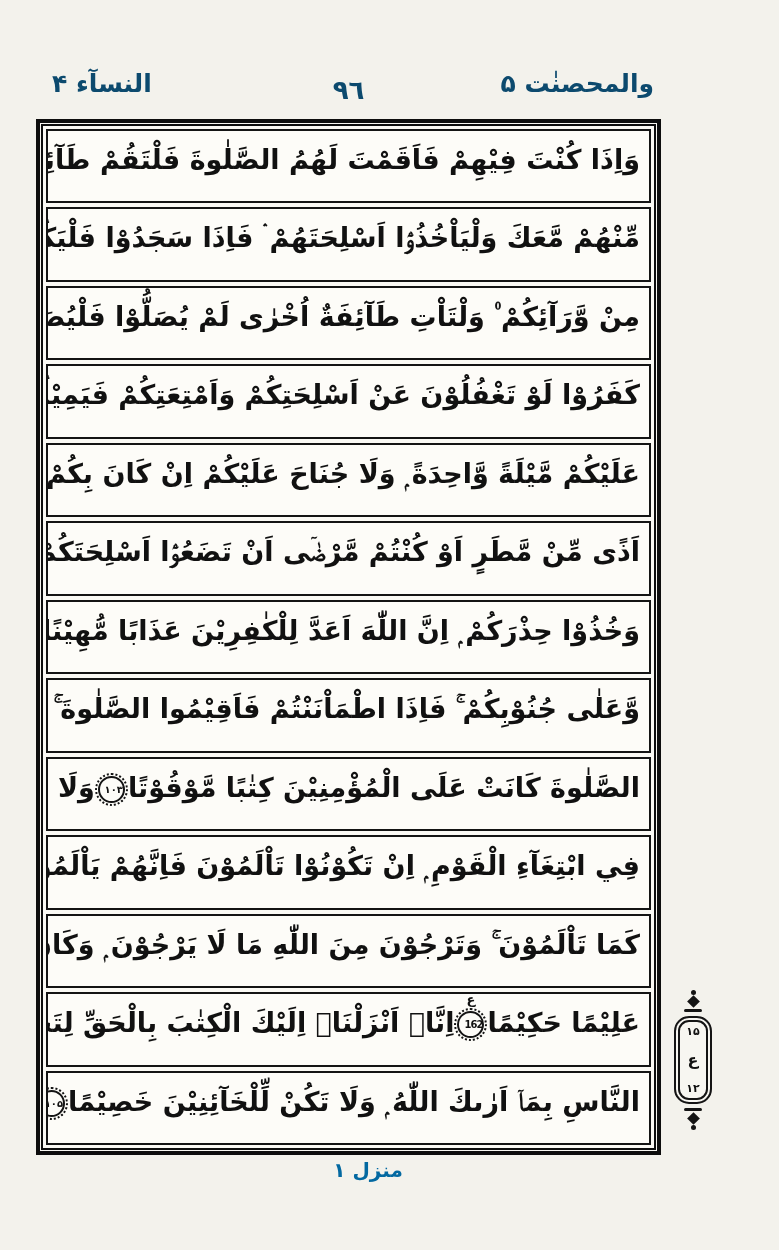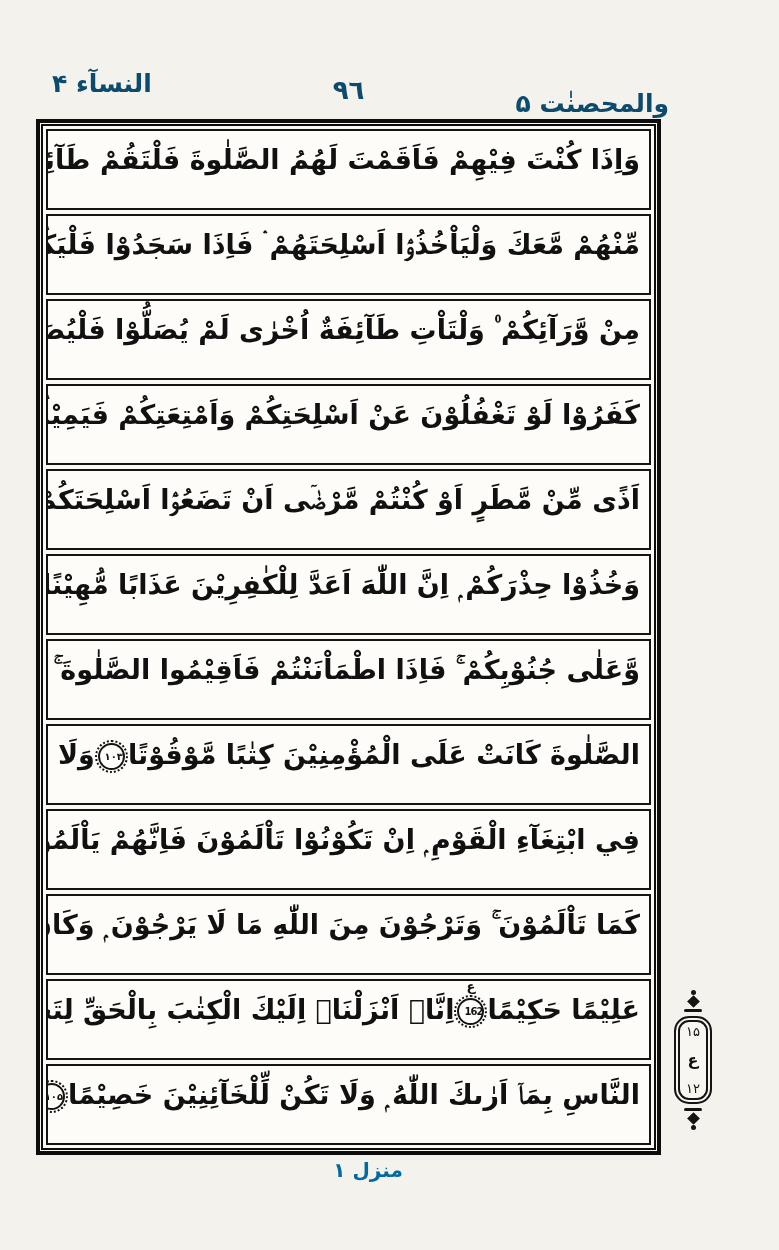--- a/index.html
+++ b/index.html
@@ -11,21 +11,21 @@
   }
   .page{position:absolute;inset:0;}
   
   .hdr{
     position:absolute;top:62px;height:44px;
     font-size:25px;font-weight:bold;line-height:44px;
     white-space:nowrap;color:#0c4a6e;
   }
   .hdr-left{left:52px;}
   .hdr-center{left:36px;width:625px;text-align:center;top:68px;font-size:26px;}
-  .hdr-right{right:110px;margin-top:20px;}
+  .hdr-right{right:125px;}
   
   .frame{
     position:absolute;left:36px;top:119px;width:625px;height:1036px;
     border:4px solid #0d0d0d;background:#f7f6f1;box-sizing:border-box;
   }
   .frame-inner{
     position:absolute;inset:1px;border:2px solid #0d0d0d;
     display:flex;flex-direction:column;padding:1px 2px;box-sizing:border-box;
     background:#faf9f4;
   }
@@ -64,21 +64,21 @@
   .fin-star{width:9px;height:9px;background:#141414;transform:rotate(45deg);margin:1px auto;}
   .fin-dot{width:5px;height:5px;background:#141414;border-radius:50%;margin:1px auto;}
   .fin-bar{width:18px;height:3px;background:#141414;margin:2px auto;border-radius:2px;}
   .cartouche{
     width:38px;height:88px;margin:2px auto;
     border:2px solid #141414;border-radius:15px;background:#f7f6f1;
     box-shadow: inset 0 0 0 2px #f7f6f1, inset 0 0 0 4px #141414;
     display:flex;flex-direction:column;align-items:center;justify-content:space-between;
     padding:8px 0;box-sizing:border-box;
   }
-  .r-num{font-size:13px;font-weight:normal;line-height:11px;}
+  .r-num{font-size:11px;font-weight:bold;line-height:11px;}
   .r-ain{font-size:16px;font-weight:bold;line-height:16px;}
   
   .footer{
     position:absolute;top:1158px;left:326px;width:84px;
     font-size:20px;font-weight:bold;text-align:center;color:#0369a1;
   }
 </style>
 </head>
 <body>
 
@@ -87,20 +87,21 @@
   <div class="hdr hdr-left">النسآء ۴</div>
   <div class="hdr hdr-center">٩٦</div>
   <div class="hdr hdr-right">والمحصنٰت ۵</div>
 
   <div class="frame">
     <div class="frame-inner">
         <div class="line"><span class="seg">وَاِذَا كُنْتَ فِيْهِمْ فَاَقَمْتَ لَهُمُ الصَّلٰوةَ فَلْتَقُمْ طَآئِفَةٌ</span></div>
         <div class="line"><span class="seg">مِّنْهُمْ مَّعَكَ وَلْيَاْخُذُوْۤا اَسْلِحَتَهُمْ ۛ فَاِذَا سَجَدُوْا فَلْيَكُوْنُوْا</span></div>
         <div class="line"><span class="seg">مِنْ وَّرَآئِكُمْ ۠ وَلْتَاْتِ طَآئِفَةٌ اُخْرٰى لَمْ يُصَلُّوْا فَلْيُصَلُّوْا</span></div>
         <div class="line"><span class="seg">كَفَرُوْا لَوْ تَغْفُلُوْنَ عَنْ اَسْلِحَتِكُمْ وَاَمْتِعَتِكُمْ فَيَمِيْلُوْنَ</span></div>
+        <div class="line"><span class="seg">عَلَيْكُمْ مَّيْلَةً وَّاحِدَةً ۭ وَلَا جُنَاحَ عَلَيْكُمْ اِنْ كَانَ بِكُمْ</span></div>
         <div class="line"><span class="seg">اَذًى مِّنْ مَّطَرٍ اَوْ كُنْتُمْ مَّرْضٰۤى اَنْ تَضَعُوْۤا اَسْلِحَتَكُمْ ۚ</span></div>
         <div class="line"><span class="seg">وَخُذُوْا حِذْرَكُمْ ۭ اِنَّ اللّٰهَ اَعَدَّ لِلْكٰفِرِيْنَ عَذَابًا مُّهِيْنًا</span></div>
         <div class="line"><span class="seg">وَّعَلٰى جُنُوْبِكُمْ ۚ فَاِذَا اطْمَاْنَنْتُمْ فَاَقِيْمُوا الصَّلٰوةَ ۚ اِنَّ</span></div>
         <div class="line"><span class="seg">الصَّلٰوةَ كَانَتْ عَلَى الْمُؤْمِنِيْنَ كِتٰبًا مَّوْقُوْتًا</span><span class="medallion"><span class="num">۱۰۳</span></span><span class="seg">وَلَا تَهِنُوْا</span></div>
         <div class="line"><span class="seg">فِي ابْتِغَآءِ الْقَوْمِ ۭ اِنْ تَكُوْنُوْا تَاْلَمُوْنَ فَاِنَّهُمْ يَاْلَمُوْنَ</span></div>
         <div class="line"><span class="seg">كَمَا تَاْلَمُوْنَ ۚ وَتَرْجُوْنَ مِنَ اللّٰهِ مَا لَا يَرْجُوْنَ ۭ وَكَانَ اللّٰهُ</span></div>
         <div class="line"><span class="seg">عَلِيْمًا حَكِيْمًا</span><span class="medallion"><span class="num">162</span><span class="above">ع</span></span><span class="seg">اِنَّاۤ اَنْزَلْنَاۤ اِلَيْكَ الْكِتٰبَ بِالْحَقِّ لِتَحْكُمَ بَيْنَ</span></div>
         <div class="line"><span class="seg">النَّاسِ بِمَاۤ اَرٰىكَ اللّٰهُ ۭ وَلَا تَكُنْ لِّلْخَآئِنِيْنَ خَصِيْمًا</span><span class="medallion"><span class="num">۱۰۵</span></span></div>
       </div>
   </div>

